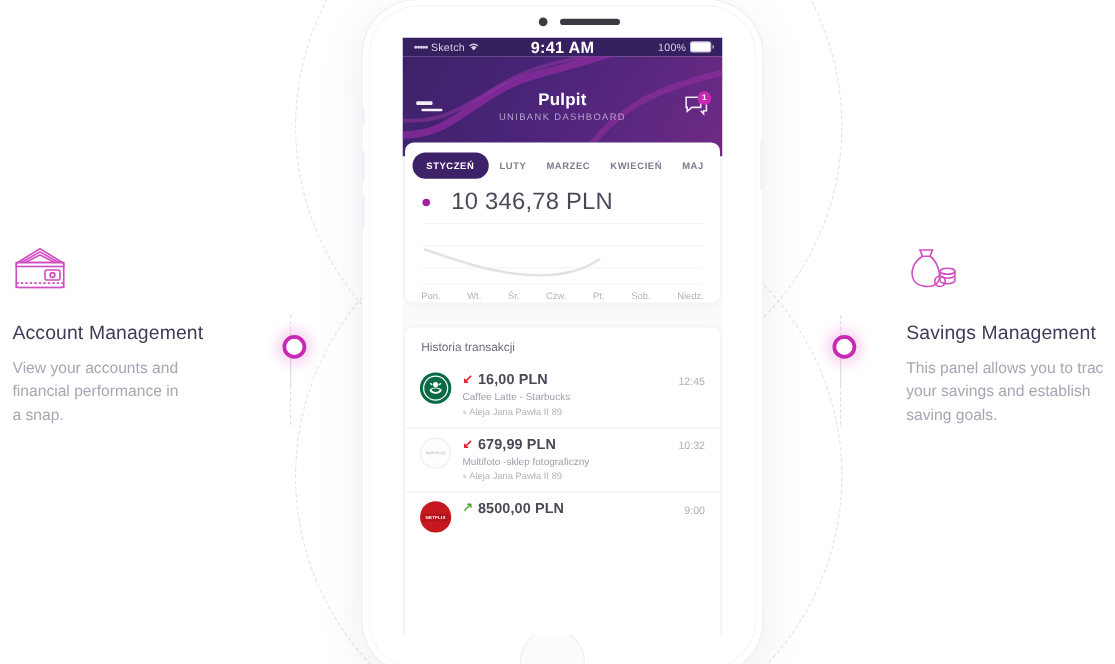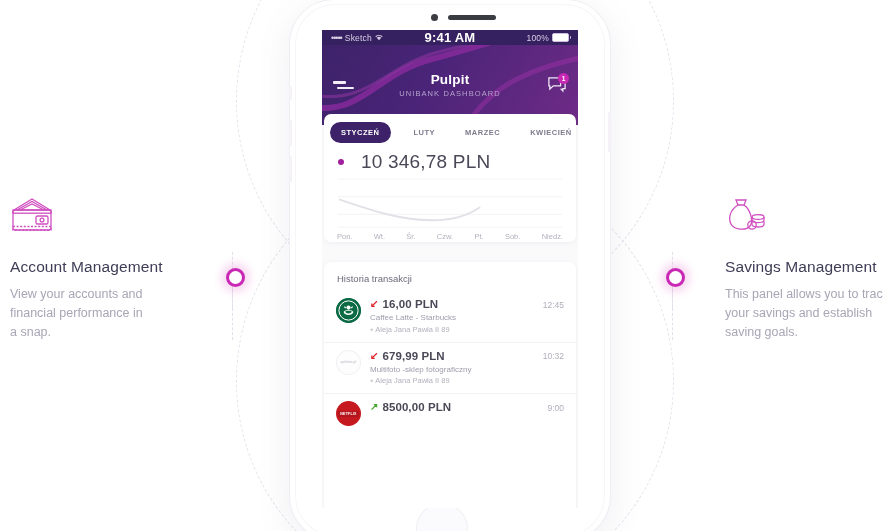--- a/index.html
+++ b/index.html
@@ -197,21 +197,21 @@
     position:absolute;left:2px;right:2px;
     background:#fff;
     border-radius:7px;
     box-shadow:0 1px 5px rgba(120,110,140,.09);
   }
   .balance-card{top:84px;height:128px;}
 
   .months{
     display:flex;align-items:center;
     padding:8px 6px 2px 6px;
-    gap:16px;
+    gap:2px;
     overflow:hidden;
   }
   .month{
     font-size:7.5px;font-weight:bold;letter-spacing:.5px;
     color:#7d7a8c;
     padding:6px 7px;border-radius:11px;
     white-space:nowrap;
   }
   .month.active{
     background:#3d2269;color:#ffffff;

